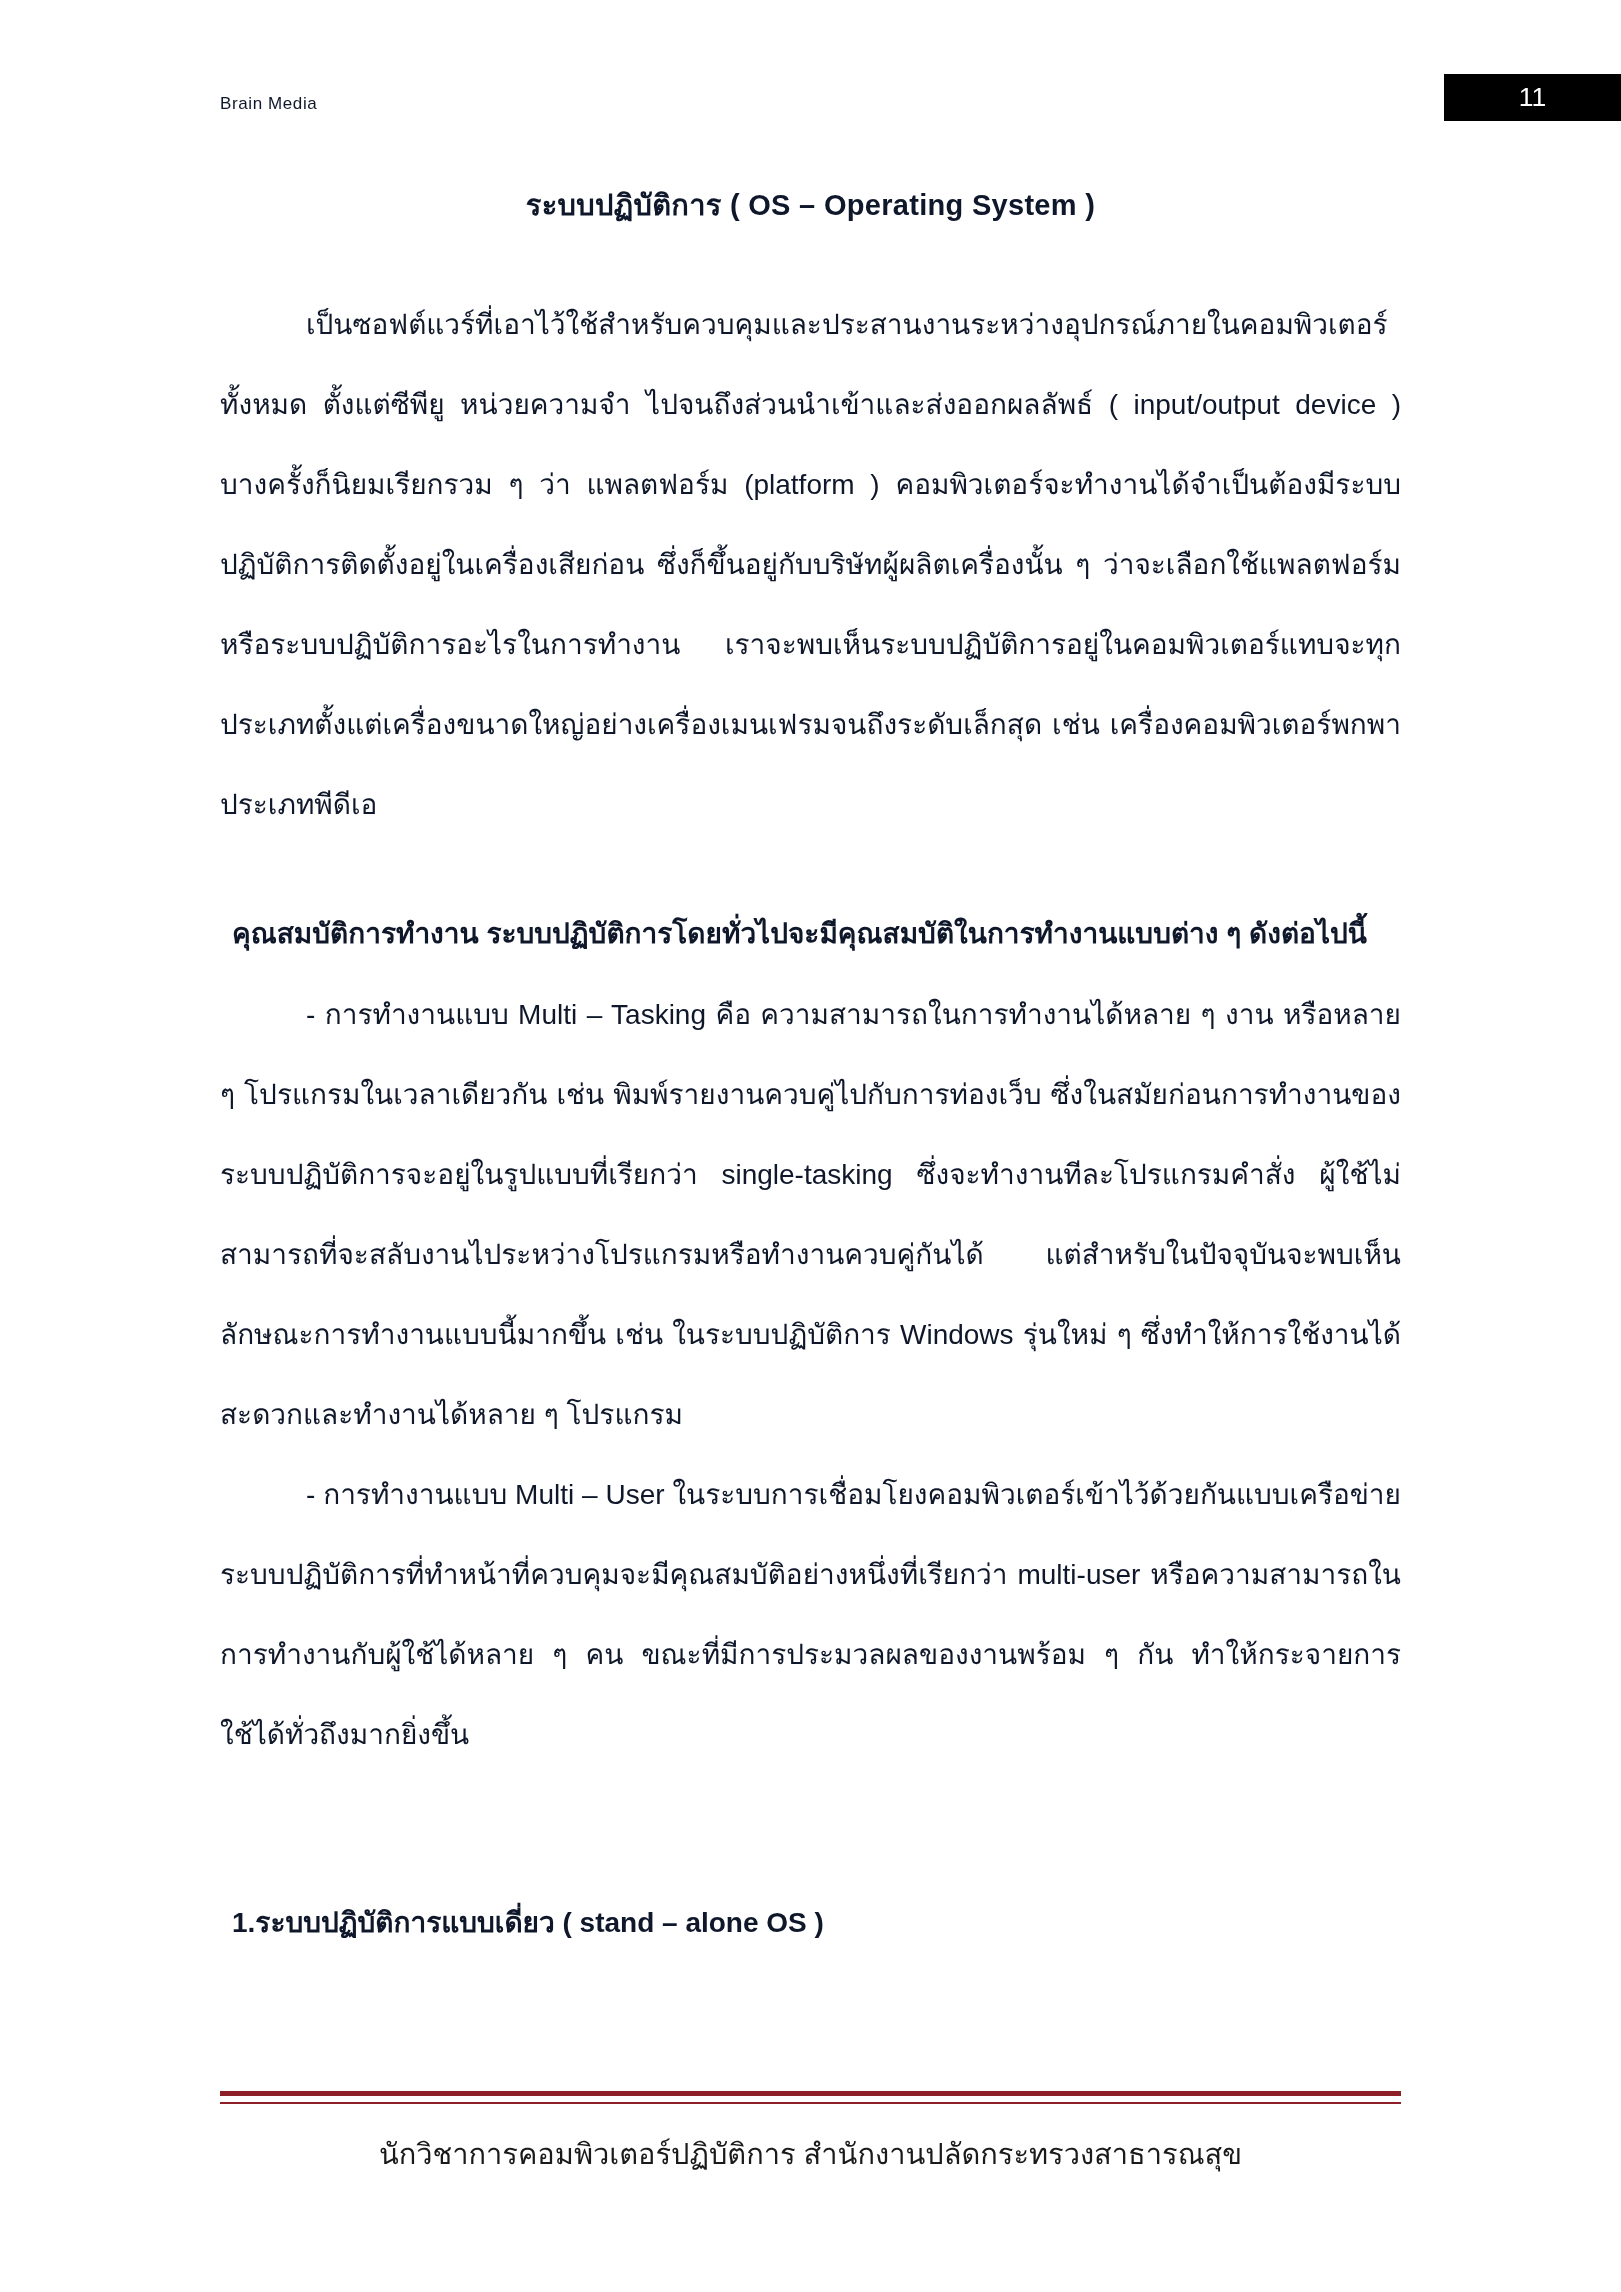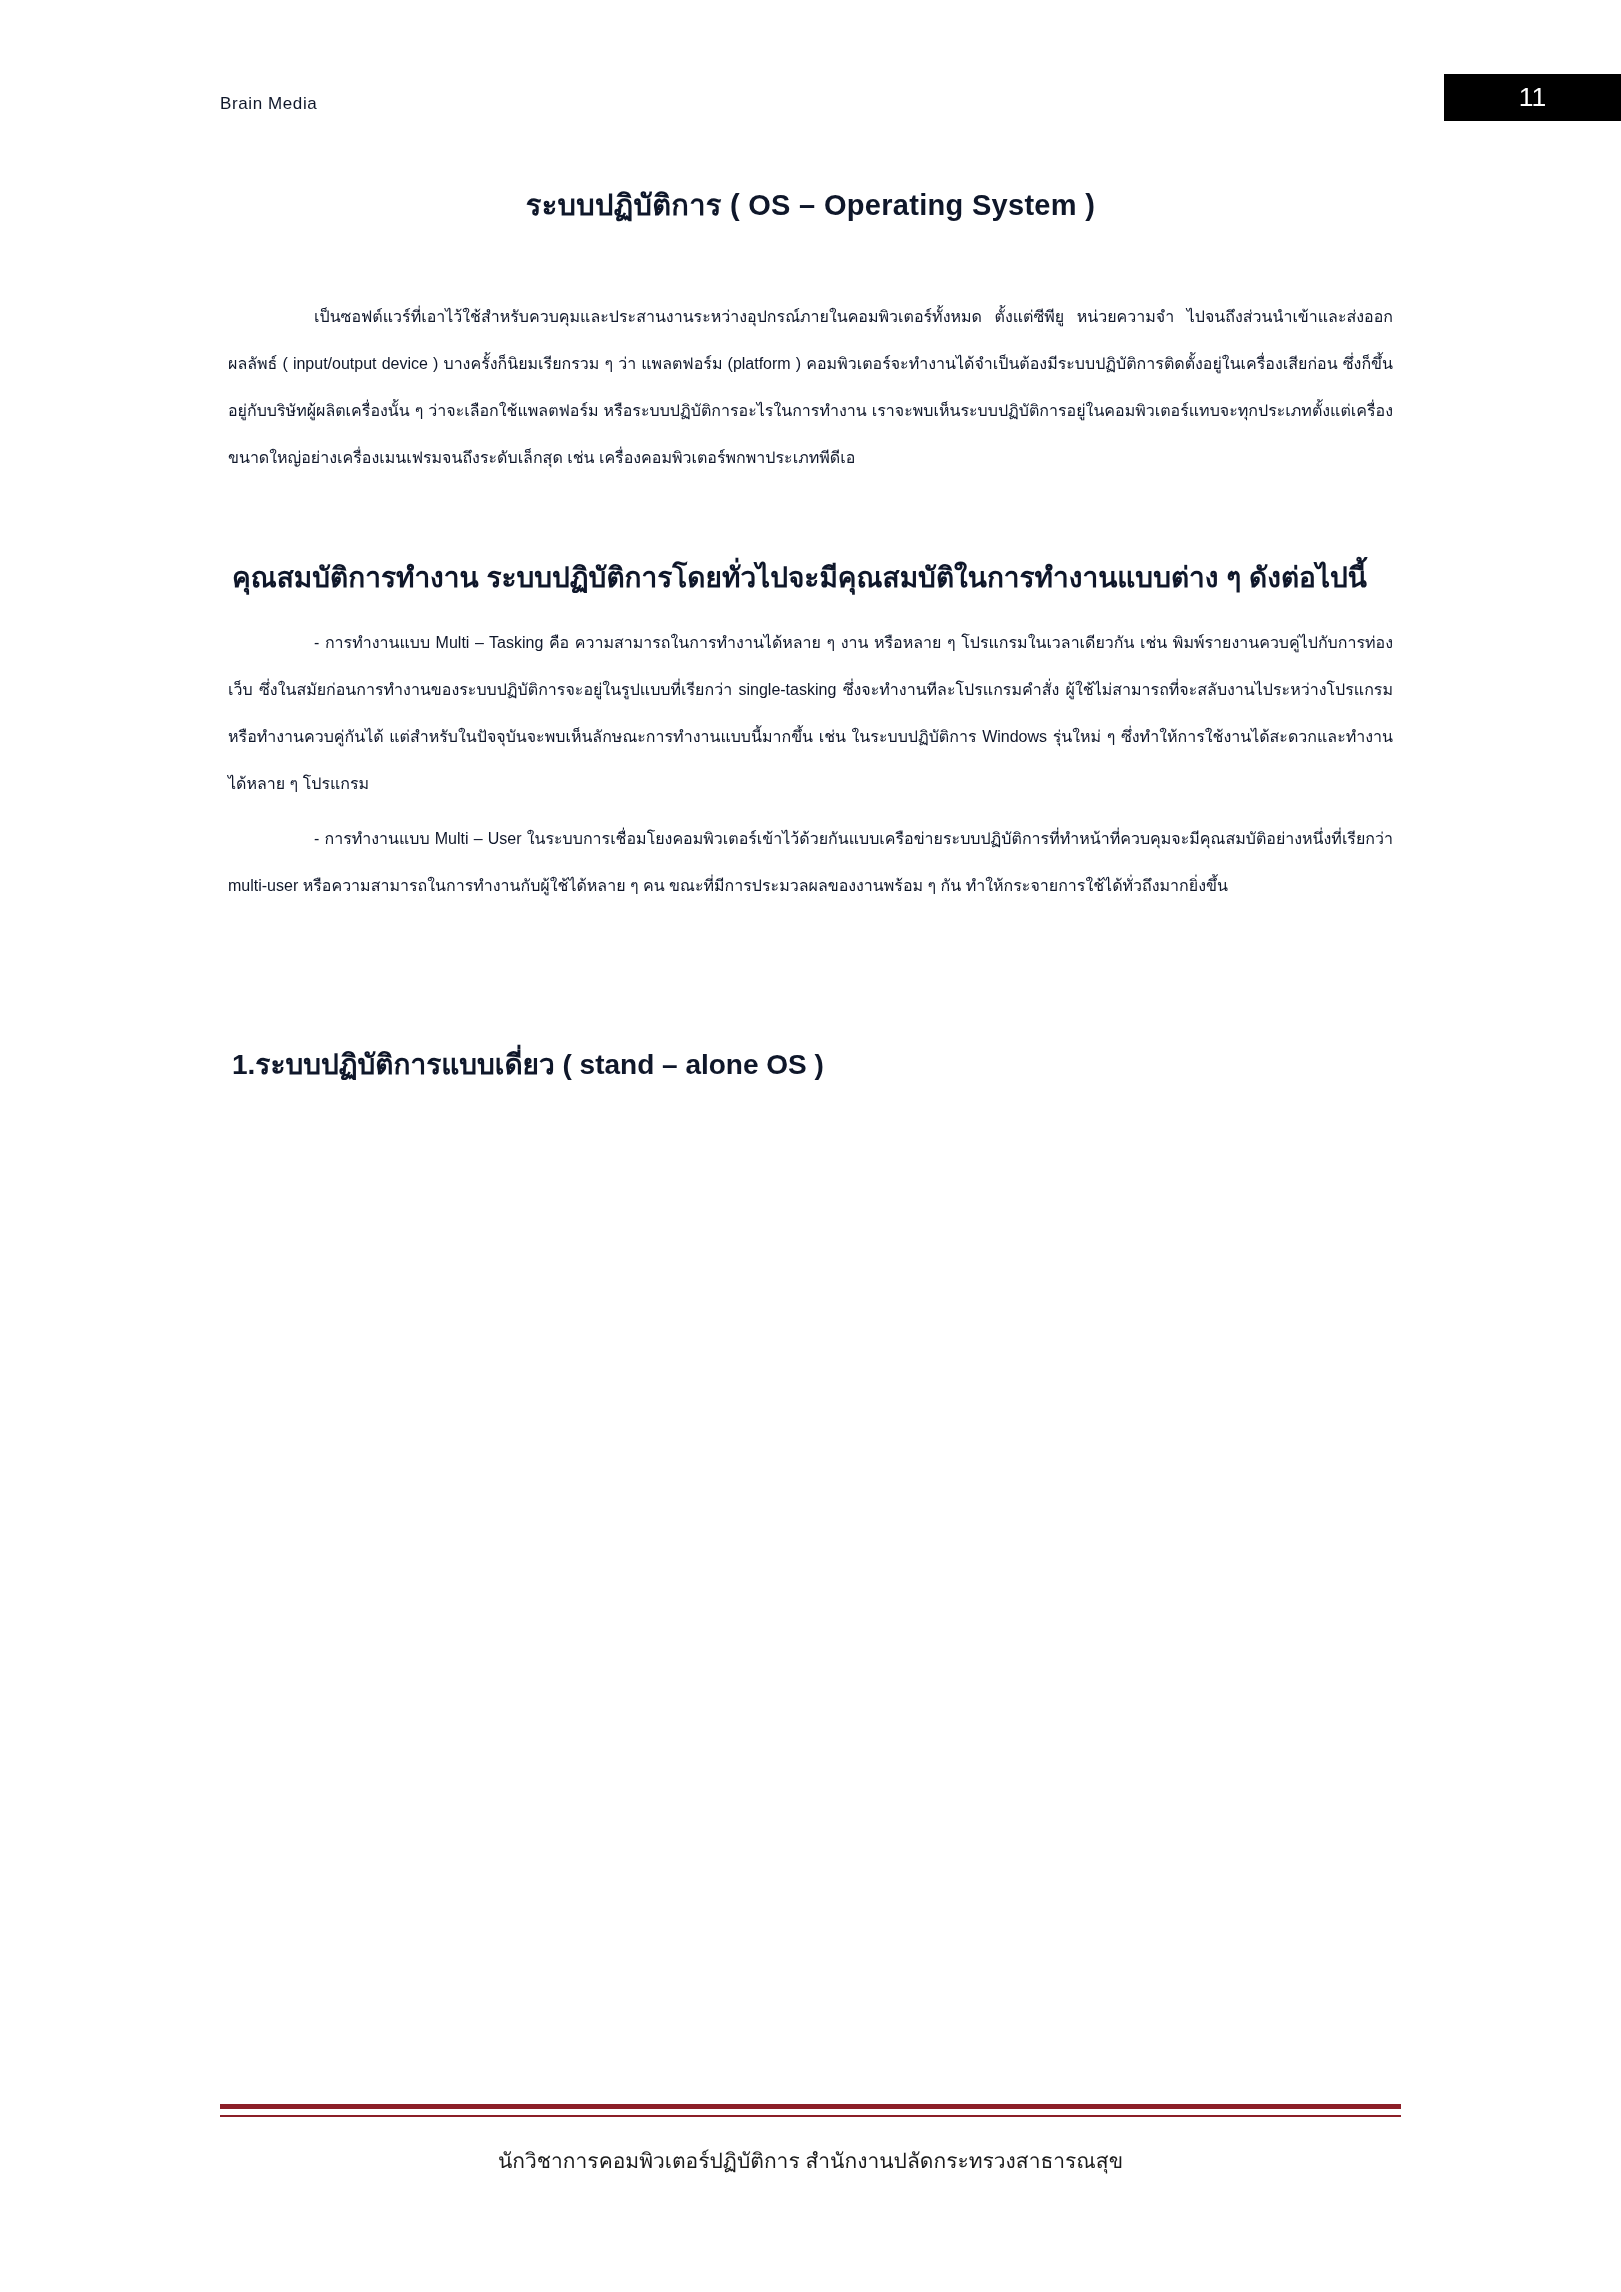--- a/index.html
+++ b/index.html
@@ -68,25 +68,25 @@
   .doc-title {
     text-align: center;
     font-size: 29px;
     font-weight: 700;
     letter-spacing: 0.3px;
     margin: 0 0 0 0;
     padding-bottom: 5.9px;
   }
 
   .para {
-    margin: 8px;
+    margin: 0;
     text-align: justify;
     text-justify: inter-word;
-    font-size: 16px;
-    line-height: 47px;
+    font-size: 28px;
+    line-height: 80px;
     word-spacing: 0px;
   }
   .para.indent {
     text-indent: 86px;
   }
   .heading {
     margin: 12px;
     font-weight: 700;
     font-size: 28px;
     line-height: 59px;
@@ -109,21 +109,21 @@
     background: #8c1f28;
     margin-bottom: 5.9px;
   }
   .footer-rule.thin {
     height: 2px;
     background: #8c1f28;
     margin-bottom: 27.4px;
   }
   .footer-text {
     text-align: center;
-    font-size: 21px;
+    font-size: 29px;
     color: #1a1a1a;
     white-space: nowrap;
   }
 </style>
 </head>
 <body>
 
 <div class="page">
 
   <div class="header">

